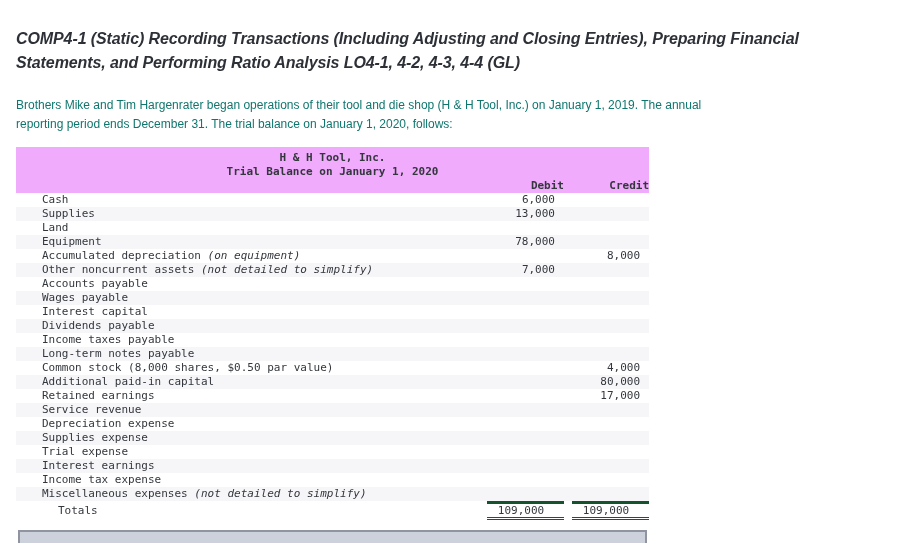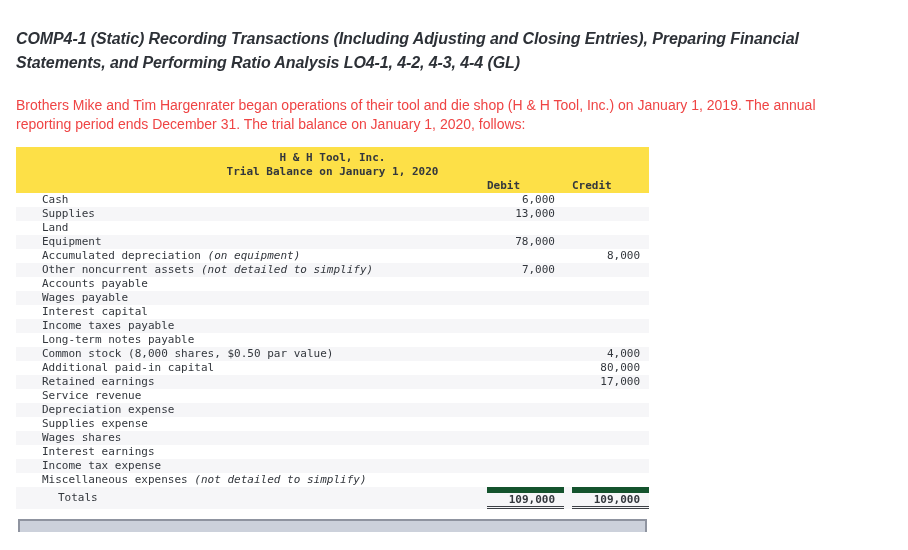--- a/index.html
+++ b/index.html
@@ -17,48 +17,48 @@
     font-weight: bold;
     line-height: 23.5px;
     letter-spacing: -0.1px;
     color: #2d3137;
     font-style: italic;
   }
   .tline { display: block; white-space: nowrap; }
 
   p.intro {
     margin: 22px 0 0 0;
-    font-size: 14px;
+    font-size: 12px;
     line-height: 19px;
-    color: #ef4444;
+    color: #0f766e;
   }
   .pline { display: block; white-space: nowrap; }
 
   .tb-wrap { margin-top: 13px; width: 633px; }
   table.tb {
     border-collapse: collapse;
     table-layout: fixed;
     width: 633px;
     font-family: "DejaVu Sans Mono", "Liberation Mono", monospace;
     font-size: 11px;
     color: #33373d;
   }
   col.c-acct   { width: 471px; }
   col.c-debit  { width: 77px; }
   col.c-credit { width: 85px; }
 
   thead th {
-    background: #fde047;
+    background: #f0abfc;
     font-weight: bold;
     padding: 0;
     line-height: 14px;
   }
   tr.row-title1 th { padding-top: 4px; }
   .t-title { text-align: center; }
-  .colhead th.colname { text-align: left; }
+  .colhead th.colname { text-align: right; }
   .colhead th.credit  { padding-left: 8px; }
 
   tbody td {
     padding: 0;
     line-height: 14px;
     height: 14px;
     white-space: nowrap;
     overflow: hidden;
   }
   tbody tr:nth-child(even) { background: #f6f6f8; }
@@ -66,26 +66,25 @@
   td.num  { text-align: right; padding-right: 9px; }
   td.credit { padding-left: 8px; padding-right: 9px; }
   .note { }
 
   tr.totals td { height: 17px; vertical-align: middle; }
   tr.totals td.acct { padding-left: 42px; }
   tr.totals td.num { padding: 0; }
   tr.totals td.credit { padding: 0 0 0 8px; }
   tr.totals .rule {
     display: block;
-    text-align: right;
+    text-align: center;
     padding-right: 9px;
     line-height: 13px;
-    border-top: 6px solid #14532d;
+    border-top: 3px solid #14532d;
     border-bottom: 3px double #3d4046;
-    font-weight: bold;
   }
 
   .next-panel {
     margin: 10px 0 0 2px;
     width: 625px;
     height: 11px;
     background: #ccd1db;
     border: 2px solid #8f94a0;
     border-bottom: none;
   }
@@ -165,20 +164,25 @@
             <td class="acct"><span>Wages payable</span></td>
             <td class="num"></td>
             <td class="num credit"></td>
           </tr>
           <tr>
             <td class="acct"><span>Interest capital</span></td>
             <td class="num"></td>
             <td class="num credit"></td>
           </tr>
           <tr>
+            <td class="acct"><span>Dividends payable</span></td>
+            <td class="num"></td>
+            <td class="num credit"></td>
+          </tr>
+          <tr>
             <td class="acct"><span>Income taxes payable</span></td>
             <td class="num"></td>
             <td class="num credit"></td>
           </tr>
           <tr>
             <td class="acct"><span>Long-term notes payable</span></td>
             <td class="num"></td>
             <td class="num credit"></td>
           </tr>
           <tr>
@@ -205,21 +209,21 @@
             <td class="acct"><span>Depreciation expense</span></td>
             <td class="num"></td>
             <td class="num credit"></td>
           </tr>
           <tr>
             <td class="acct"><span>Supplies expense</span></td>
             <td class="num"></td>
             <td class="num credit"></td>
           </tr>
           <tr>
-            <td class="acct"><span>Wages shares</span></td>
+            <td class="acct"><span>Trial expense</span></td>
             <td class="num"></td>
             <td class="num credit"></td>
           </tr>
           <tr>
             <td class="acct"><span>Interest earnings</span></td>
             <td class="num"></td>
             <td class="num credit"></td>
           </tr>
           <tr>
             <td class="acct"><span>Income tax expense</span></td>

